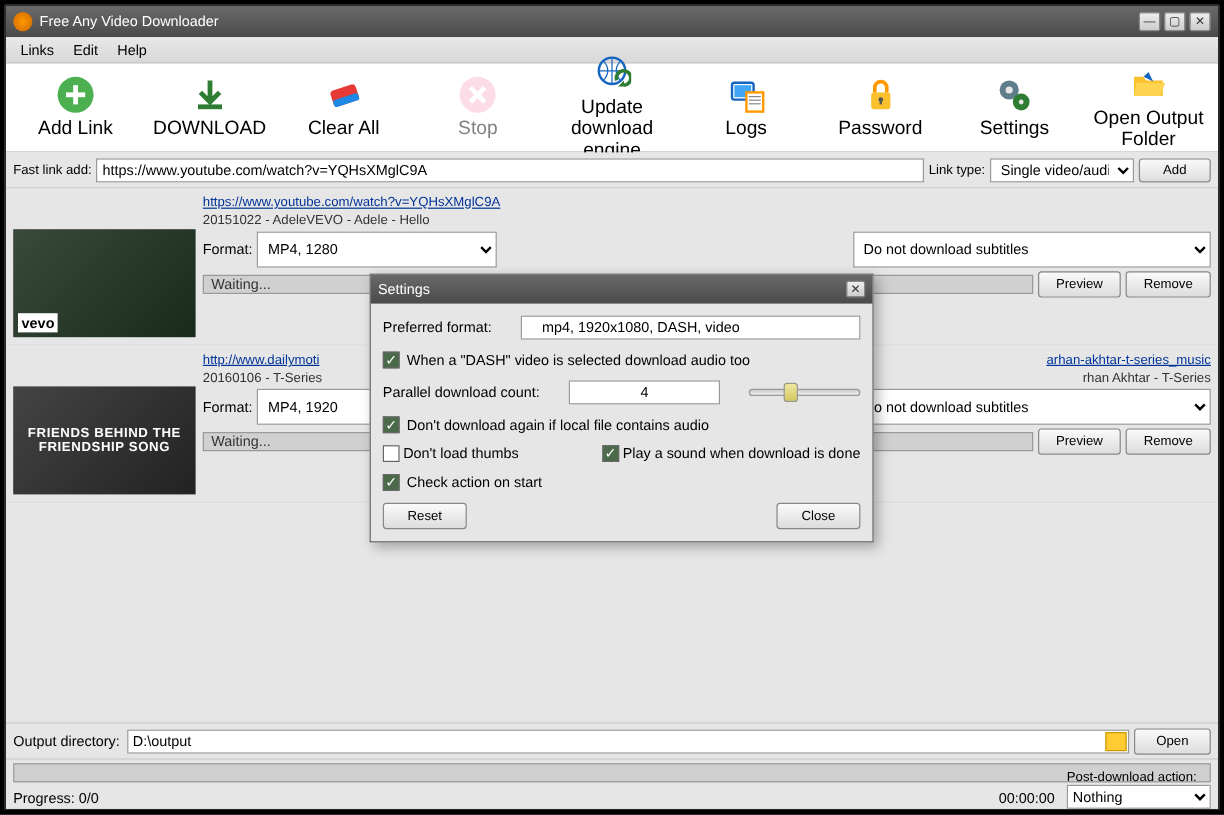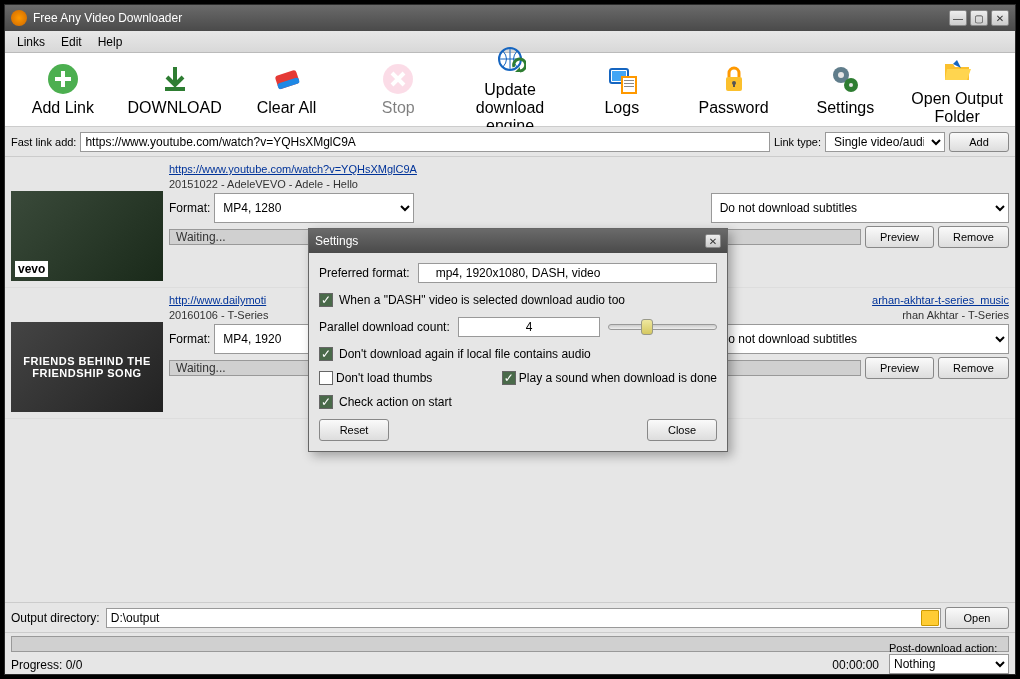--- a/index.html
+++ b/index.html
@@ -39,21 +39,21 @@
 .status-row { height: 42px; background: #e6e6e6; border-top: 1px solid #ccc; display: flex; flex-direction: column; }
 .overall-progress { height: 16px; background: #d0d0d0; border: 1px solid #999; margin: 3px 6px; }
 .status-bottom { flex: 1; display: flex; align-items: center; padding: 0 6px; gap: 10px; }
 .status-bottom .spacer { flex: 1; }
 .status-bottom select { height: 20px; width: 120px; border: 1px solid #999; background: #fff; }
 
 .dialog { position: absolute; left: 308px; top: 228px; width: 420px; background: #e6e6e6; border: 1px solid #666; box-shadow: 4px 4px 10px rgba(0,0,0,0.3); }
 .dialog-title { height: 24px; background: linear-gradient(#6a6a6a,#4a4a4a); color: #fff; display: flex; align-items: center; padding: 0 6px; }
 .dialog-title .close-x { margin-left: auto; width: 16px; height: 14px; background: linear-gradient(#eee,#ccc); border: 1px solid #888; border-radius: 2px; color: #333; font-size: 10px; display: flex; align-items: center; justify-content: center; cursor: pointer; }
 .dialog-body { padding: 10px; display: flex; flex-direction: column; gap: 10px; }
-.dlg-row { display: flex; align-items: center; gap: 8px; }
+.dlg-row { display: flex; align-items: center; gap: 24px; }
 .dlg-row input[type=text] { flex: 1; height: 20px; border: 1px solid #999; background: #fff; padding: 0 17px; }
 .dlg-row .count-input { width: 40px; height: 20px; border: 1px solid #999; background: #fff; text-align: center; }
 .slider { flex: 1; height: 6px; background: linear-gradient(#ccc,#eee); border: 1px solid #999; border-radius: 3px; position: relative; }
 .slider-thumb { position: absolute; width: 12px; height: 16px; background: linear-gradient(#efe8a0,#d5c860); border: 1px solid #998; border-radius: 3px; top: -6px; left: 30%; }
 .checkbox { width: 14px; height: 14px; border: 1px solid #666; background: #fff; display: inline-flex; align-items: center; justify-content: center; }
 .checkbox.checked { background: #4a6a4a; color: #fff; }
 .check-row { display: flex; align-items: center; gap: 6px; }
 .check-row.double { gap: 3px; }
 .check-spacer { flex: 1; }
 .dlg-buttons { display: flex; }

